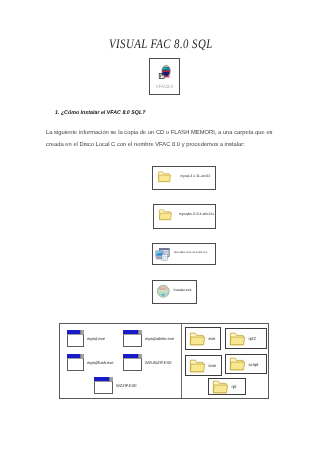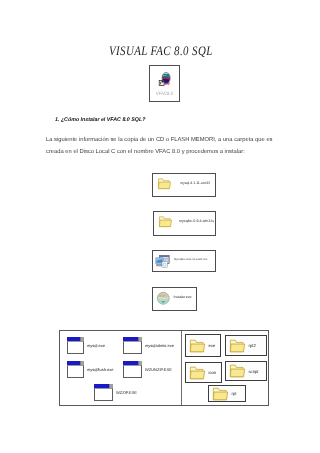--- a/index.html
+++ b/index.html
@@ -1,19 +1,19 @@
 <!DOCTYPE html>
 <html><head>
 <meta charset="utf-8">
 <style>
   html,body{margin:0;padding:0;}
   body{width:320px;height:453px;background:#ffffff;overflow:hidden;
        font-family:"Liberation Sans",sans-serif;
        -webkit-font-smoothing:antialiased;text-rendering:geometricPrecision;}
-  .page{position:relative;width:320px;height:321px;background:#fff;margin-top:7px;}
+  .page{position:relative;width:320px;height:321px;background:#fff;}
 
   
   .title{position:absolute;left:109px;top:36px;white-space:nowrap;
          font-family:"Liberation Serif",serif;font-style:italic;font-size:13px;
          color:#1f1f1f;letter-spacing:0.5px;transform:scaleX(0.835);transform-origin:left top;}
 
   
   .shortcut-box{position:absolute;left:149px;top:58px;width:29px;height:35px;
                 border:1.4px solid #4f4f4f;background:#fff;}
   .shortcut-inner{position:absolute;inset:0;display:flex;flex-direction:column;

